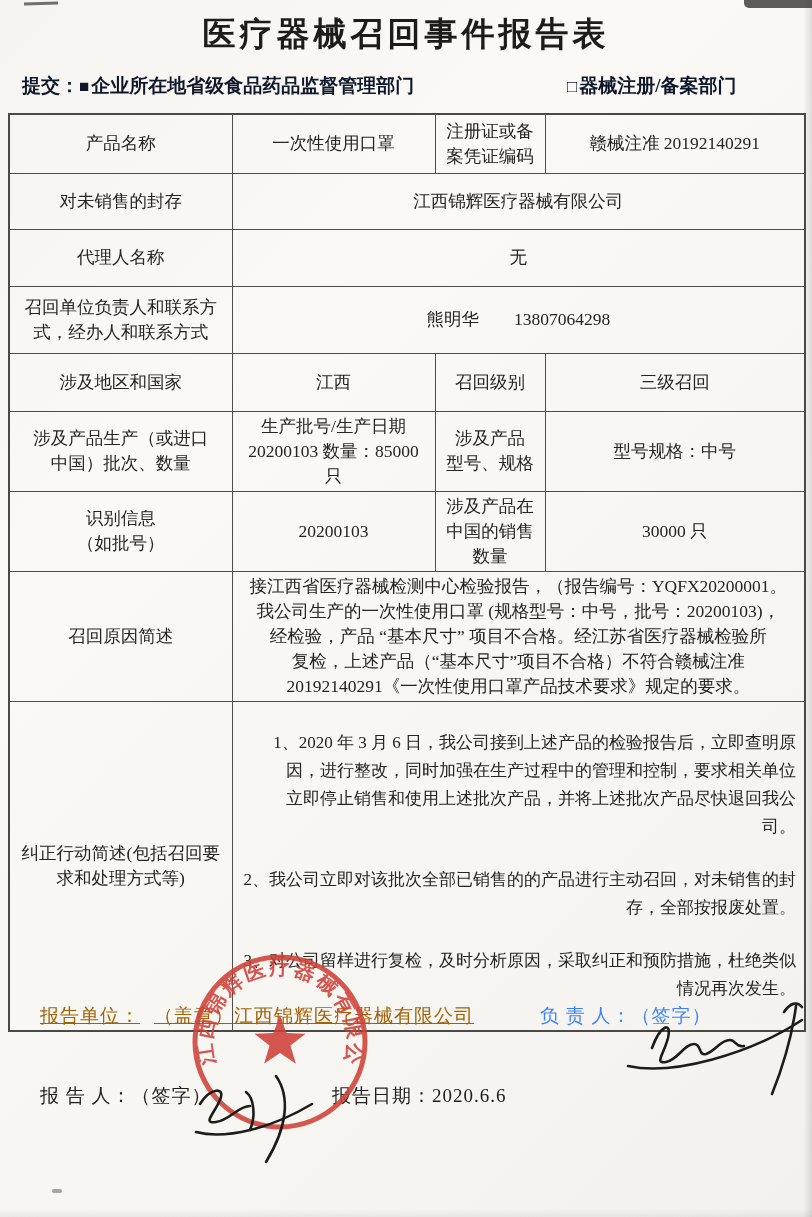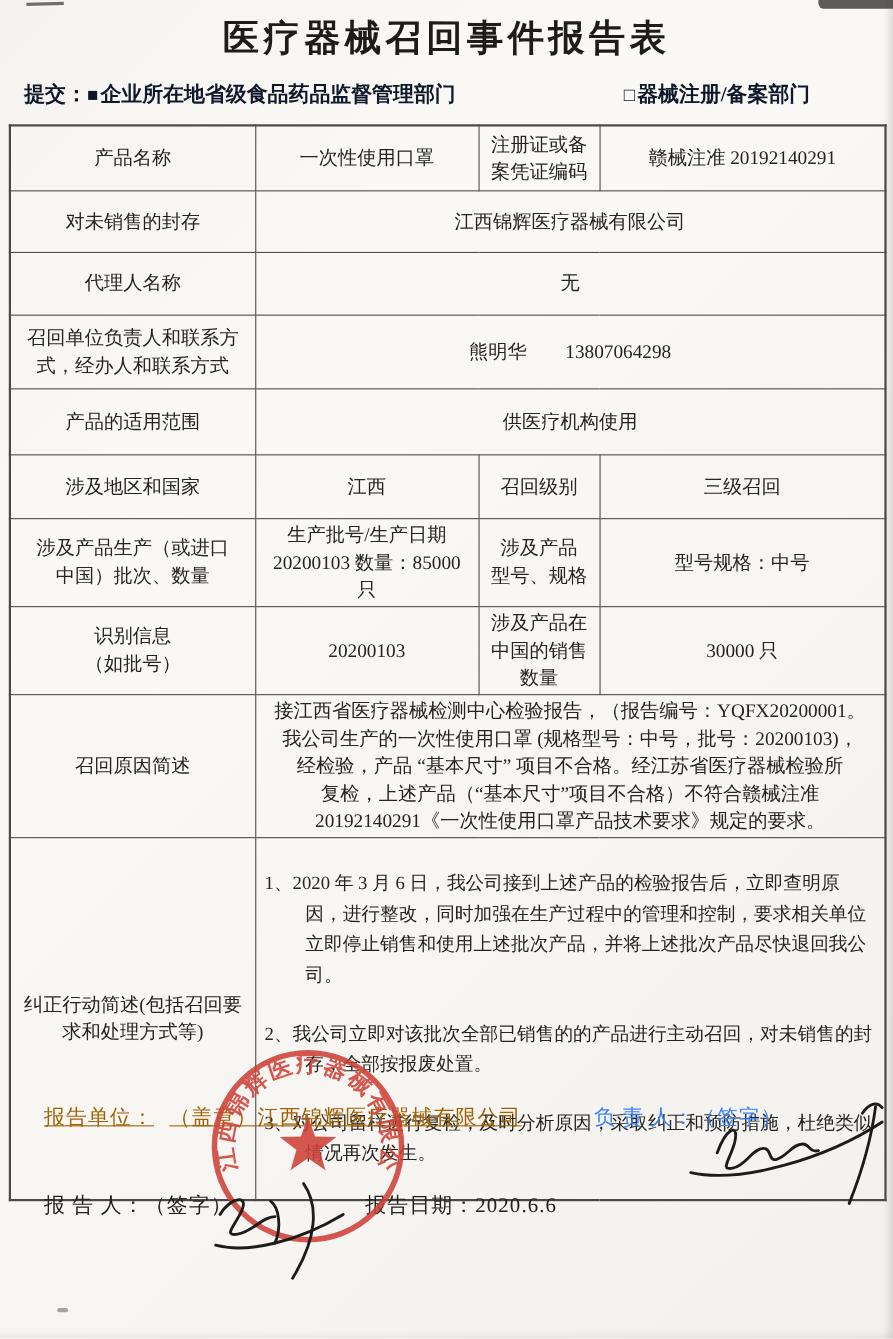--- a/index.html
+++ b/index.html
@@ -32,21 +32,21 @@
     padding:2px 8px;
     text-align:center;vertical-align:middle;
     font-size:17.5px;line-height:25px;
     white-space:pre-line;color:#26241f;
   }
   tr.r1{height:59px;} tr.r2{height:56px;} tr.r3{height:57px;}
   tr.r4{height:67px;} tr.r5{height:60px;} tr.r6{height:58px;}
   tr.r7{height:68px;} tr.r8{height:80px;} tr.r9{height:130px;} tr.r10{height:232px;}
   td.reason-cell{text-align:left;font-size:17px;line-height:26px;padding:2px 12px;margin-left:32px;}
   td.action-cell{text-align:left;vertical-align:top;padding:8px 12px 4px 12px;}
-  .ca-item{font-size:17px;line-height:28px;padding-left:37px;text-indent:-37px;text-align:left;}
+  .ca-item{font-size:17px;line-height:28px;padding-left:37px;text-indent:-37px;text-align:right;}
 
   .footer-line1{position:absolute;top:1003px;left:40px;font-size:19px;letter-spacing:1px;color:#a16207;text-decoration:underline;}
   .footer-principal{position:absolute;top:1003px;left:518px;font-size:19px;letter-spacing:1px;color:#3b82f6;margin-left:22px;}
   .footer-line2{position:absolute;top:1083px;left:40px;font-size:19px;letter-spacing:1px;color:#22201d;}
   .footer-date{position:absolute;top:1083px;left:332px;font-size:19px;letter-spacing:1px;color:#22201d;}
   .gap{display:inline-block;width:14px;}
 
   svg.stamp{position:absolute;left:180px;top:942px;z-index:5;opacity:.88;}
   svg.sig{position:absolute;z-index:6;}
   .sig-principal{left:600px;top:985px;}
@@ -88,24 +88,20 @@
     <td colspan="3">江西锦辉医疗器械有限公司</td>
   </tr>
   <tr class="r3">
     <td>代理人名称</td>
     <td colspan="3">无</td>
   </tr>
   <tr class="r4">
     <td>召回单位负责人和联系方
 式，经办人和联系方式</td>
     <td colspan="3">熊明华　　13807064298</td>
-  </tr>
-  <tr class="r5">
-    <td>产品的适用范围</td>
-    <td colspan="3">供医疗机构使用</td>
   </tr>
   <tr class="r6">
     <td>涉及地区和国家</td>
     <td>江西</td>
     <td>召回级别</td>
     <td>三级召回</td>
   </tr>
   <tr class="r7">
     <td>涉及产品生产（或进口
 中国）批次、数量</td>

